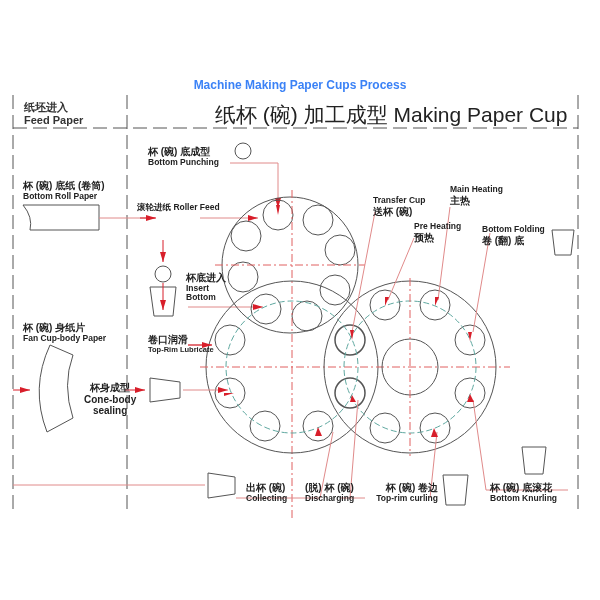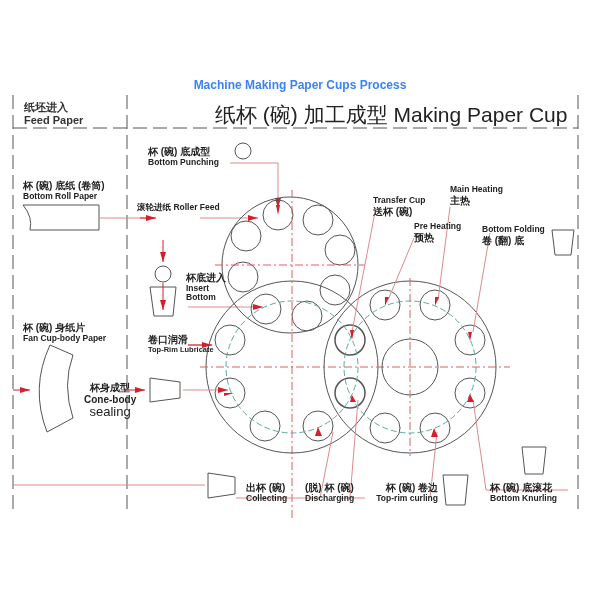--- a/index.html
+++ b/index.html
@@ -153,21 +153,21 @@
   <span class="en">Insert</span>
   <span class="en">Bottom</span>
 </div>
 <div class="lbl" style="left:136px;top:334px;margin-left:12px;">
   <span class="zh">卷口润滑</span>
   <span class="en" style="font-size:7.5px">Top-Rim Lubricate</span>
 </div>
 <div class="lbl" style="left:84px;top:382px;text-align:center;">
   <span class="zh">杯身成型</span>
   <span class="en" style="font-weight:bold;font-size:10px">Cone-body</span>
-  <span class="en" style="font-weight:normal;font-size:13px">sealing</span>
+  <span class="en" style="font-weight:bold;font-size:10px">sealing</span>
 </div>
 <div class="lbl" style="left:373px;top:196px;">
   <span class="en">Transfer Cup</span>
   <span class="zh">送杯 (碗)</span>
 </div>
 <div class="lbl" style="left:450px;top:185px;">
   <span class="en">Main Heating</span>
   <span class="zh">主热</span>
 </div>
 <div class="lbl" style="left:414px;top:222px;">

